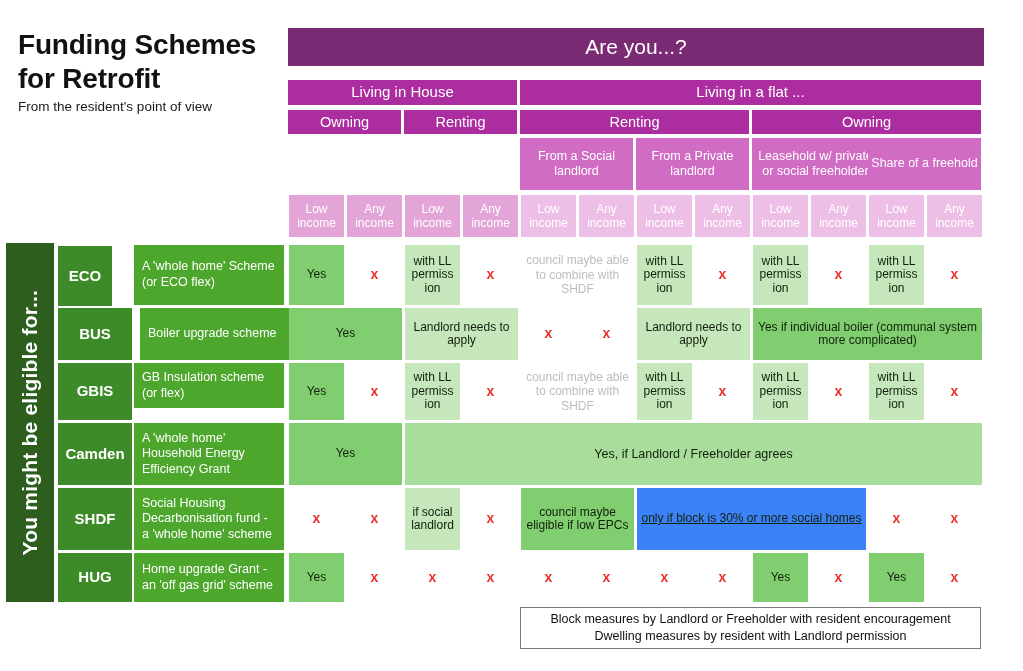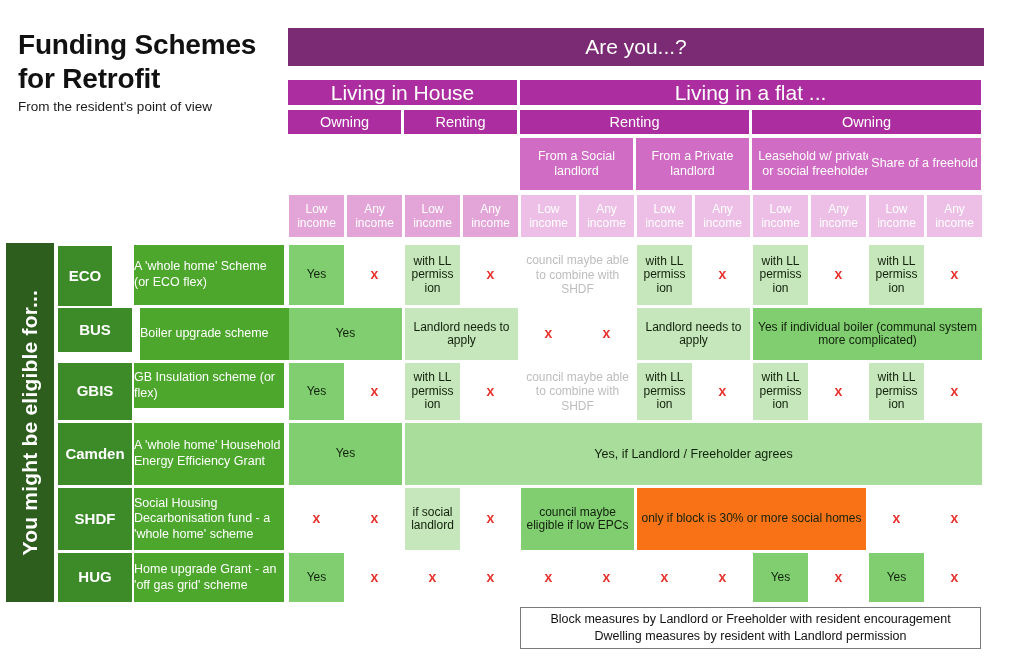--- a/index.html
+++ b/index.html
@@ -18,35 +18,35 @@
            display:flex;align-items:center;justify-content:center;}
   .sidebar span{writing-mode:vertical-rl;transform:rotate(180deg);color:#fff;font-size:21px;font-weight:bold;
                 letter-spacing:0.2px;white-space:nowrap;}
 
   
   .cell{position:absolute;box-sizing:border-box;display:flex;align-items:center;justify-content:center;
         text-align:center;line-height:1.12;overflow:hidden;}
 
   
   .hd-top{background:#7b2a74;color:#fff;font-size:21px;font-weight:normal;}
-  .hd-mid{background:#ab2d9f;color:#fff;font-size:21px;}
+  .hd-mid{background:#ab2d9f;color:#fff;font-size:15px;}
   .hd-sub{background:#ab2d9f;color:#fff;font-size:14.5px;}
   .subhdr{background:#d06cc4;color:#fff;font-size:12.5px;line-height:1.22;}
   .inc-dark{background:#e3a5d8;color:#fff;font-size:12px;line-height:1.2;}
   .inc-light{background:#eebfe6;color:#fff;font-size:12px;line-height:1.2;}
 
   
   .code{background:#3c8a28;color:#fff;font-size:15px;font-weight:bold;}
   .desc{background:#4ca72c;color:#fff;font-size:12.5px;line-height:1.25;text-align:left;
-        justify-content:flex-start;padding:0 0;}
+        justify-content:flex-start;padding:0 8px;}
 
   
   .g-mid{background:#80ce70;color:#12210c;font-size:12px;}
   .g-light{background:#c6e7bb;color:#12210c;font-size:12px;}
-  .g-pale{background:#f97316;color:#12210c;font-size:12px;}
+  .g-pale{background:#3b82f6;color:#12210c;font-size:12px;text-decoration:underline;}
   .g-camden{background:#a9dd9c;color:#12210c;font-size:12.5px;}
   .xmark{background:#ffffff;color:#e8322d;font-size:14px;font-weight:bold;}
   .greytext{background:#ffffff;color:#bdbdbd;font-size:12px;line-height:1.22;}
 
   
   .footnote{position:absolute;border:1px solid #7a7a7a;background:#fff;box-sizing:border-box;
             display:flex;flex-direction:column;align-items:center;justify-content:center;
             font-size:12.5px;line-height:1.35;color:#111;}
 </style>
 </head>
@@ -95,21 +95,21 @@
       <div class="cell xmark" style="left: 347px; top: 245px; width: 55px; height: 60px;">x</div>
       <div class="cell g-light" style="left: 405px; top: 245px; width: 55px; height: 60px;">with LL permiss ion</div>
       <div class="cell xmark" style="left: 463px; top: 245px; width: 55px; height: 60px;">x</div>
       <div class="cell greytext" style="left: 521px; top: 245px; width: 113px; height: 60px;">council maybe able to combine with SHDF</div>
       <div class="cell g-light" style="left: 637px; top: 245px; width: 55px; height: 60px;">with LL permiss ion</div>
       <div class="cell xmark" style="left: 695px; top: 245px; width: 55px; height: 60px;">x</div>
       <div class="cell g-light" style="left: 753px; top: 245px; width: 55px; height: 60px;">with LL permiss ion</div>
       <div class="cell xmark" style="left: 811px; top: 245px; width: 55px; height: 60px;">x</div>
       <div class="cell g-light" style="left: 869px; top: 245px; width: 55px; height: 60px;">with LL permiss ion</div>
       <div class="cell xmark" style="left: 927px; top: 245px; width: 55px; height: 60px;">x</div>
-      <div class="cell code" style="left: 58px; top: 308px; width: 74px; height: 44px;">BUS</div>
+      <div class="cell code" style="left: 58px; top: 308px; width: 74px; height: 52px;">BUS</div>
       <div class="cell desc" style="left: 140px; top: 308px; width: 154px; height: 52px;">Boiler upgrade scheme</div>
       <div class="cell g-mid" style="left: 289px; top: 308px; width: 113px; height: 52px;">Yes</div>
       <div class="cell g-light" style="left: 405px; top: 308px; width: 113px; height: 52px;">Landlord needs to apply</div>
       <div class="cell xmark" style="left: 521px; top: 308px; width: 55px; height: 52px;">x</div>
       <div class="cell xmark" style="left: 579px; top: 308px; width: 55px; height: 52px;">x</div>
       <div class="cell g-light" style="left: 637px; top: 308px; width: 113px; height: 52px;">Landlord needs to apply</div>
       <div class="cell g-mid" style="left: 753px; top: 308px; width: 229px; height: 52px;">Yes if individual boiler (communal system more complicated)</div>
       <div class="cell code" style="left: 58px; top: 363px; width: 74px; height: 57px;">GBIS</div>
       <div class="cell desc" style="left: 134px; top: 363px; width: 150px; height: 45px;">GB Insulation scheme (or flex)</div>
       <div class="cell g-mid" style="left: 289px; top: 363px; width: 55px; height: 57px;">Yes</div>

